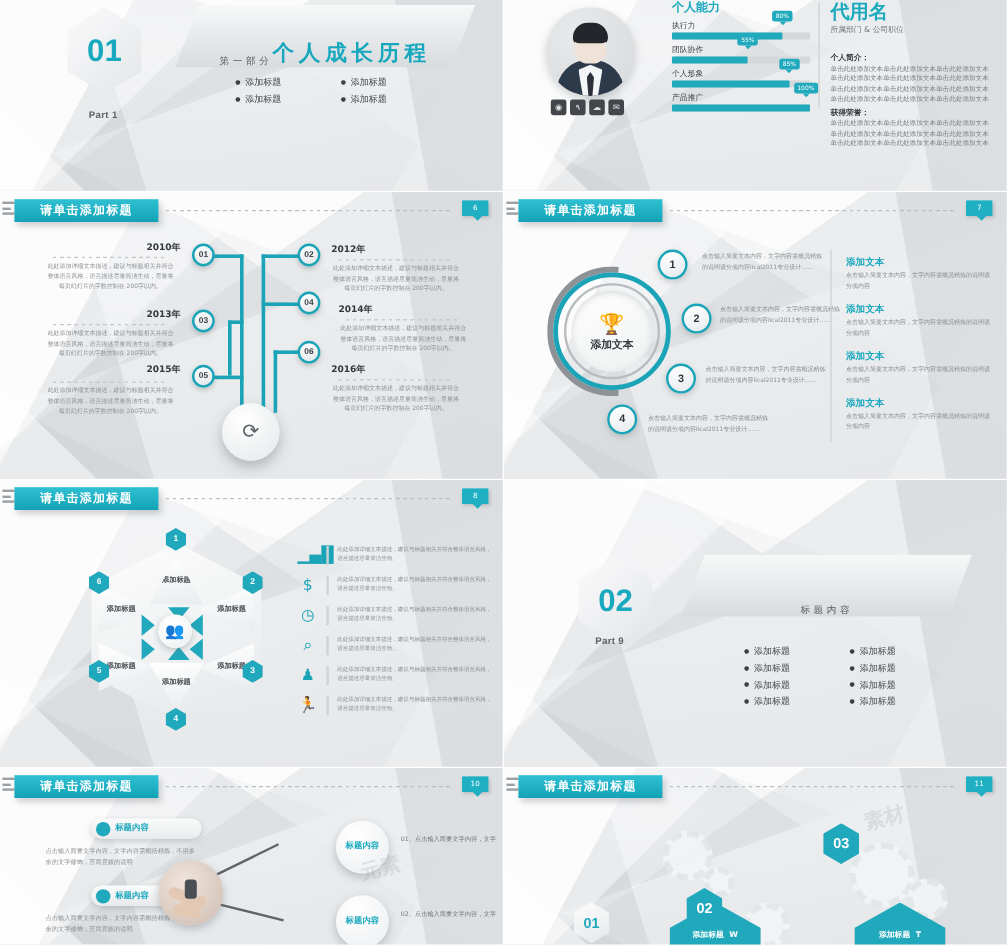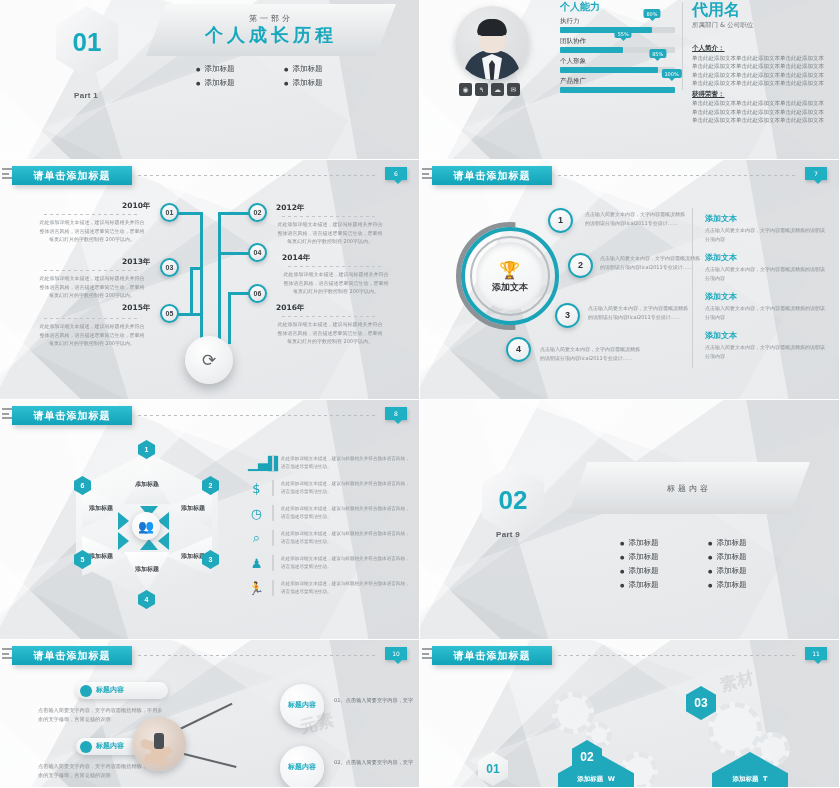--- a/index.html
+++ b/index.html
@@ -38,21 +38,21 @@
      background:linear-gradient(135deg,#fbfbfc,#e3e5e7);
      clip-path:polygon(50% 0,100% 26%,100% 74%,50% 100%,0 74%,0 26%);
      display:flex;align-items:center;justify-content:center;
      font:700 26px/1 "Liberation Sans",sans-serif; color:#18a9bf;
      box-shadow:3px 5px 9px rgba(120,125,130,.35); }
   .cover-part { position:absolute; font:700 8px/1 "Liberation Sans",sans-serif; color:#5c6165; letter-spacing:.3px;}
   .cover-band { position:absolute; height:52px;
      background:linear-gradient(180deg,#f7f8f8 0%,#e6e8ea 55%,#d9dcde 100%);
      clip-path:polygon(8% 0,100% 0,92% 100%,0 100%);
      box-shadow:4px 7px 10px rgba(120,125,130,.3);
-     display:flex;flex-direction:column;align-items:center;justify-content:center;}
+     display:flex;align-items:flex-end;justify-content:center;}
   .cover-band .sub{font-size:8px;color:#585d61;letter-spacing:3px;}
   .cover-band .main{font:700 18px/1.25 "DejaVu Sans",sans-serif;color:#17a8bd;letter-spacing:4px;}
   .cover-bullets{position:absolute;display:grid;grid-template-columns:74px 74px;gap:4px 14px;}
   .cover-bullets span{font-size:7.5px;color:#41464a;white-space:nowrap;}
   .cover-bullets span::before{content:"●";font-size:5px;margin-right:4px;vertical-align:middle;color:#3a3f43;}
 
   
   .hdr { position:absolute; left:12px; top:6px; height:19px; width:120px;
      background:linear-gradient(180deg,#2fc0d2,#13a2b8);
      display:flex;align-items:center;justify-content:center;
@@ -93,21 +93,21 @@
   .ab-track{height:6px;background:#d5d8da;border-radius:1px;}
   .ab-fill{height:6px;background:#21a9bd;border-radius:1px;}
   .ab-bub{position:absolute;top:-8px;height:9px;padding:0 3px;background:#21a9bd;color:#fff;
      font-size:5px;display:flex;align-items:center;border-radius:2px;transform:translateX(-50%);}
   .ab-bub::after{content:"";position:absolute;bottom:-3px;left:50%;margin-left:-3px;
      border-left:3px solid transparent;border-right:3px solid transparent;border-top:3px solid #21a9bd;}
   .vsep{position:absolute;left:262px;top:2px;width:1px;height:88px;background:#ccd0d3;}
   .bio{position:absolute;left:272px;top:2px;width:142px;}
   .bio-name{font:700 16px/1 "DejaVu Sans",sans-serif;color:#1aa9be;}
   .bio-role{font-size:6.5px;color:#71767a;margin:3px 0 15px;}
-  .bio-h{font:700 6.5px/1 "DejaVu Sans",sans-serif;color:#343a3e;margin-bottom:2px;text-decoration:underline;}
+  .bio-h{font:700 6.5px/1 "DejaVu Sans",sans-serif;color:#343a3e;margin-bottom:2px;}
   .bio-l{font-size:5.5px;color:#7b8084;line-height:1.55;}
 
   
   .node{position:absolute;width:19px;height:19px;border-radius:50%;
      background:linear-gradient(160deg,#fff,#e2e5e7);border:2px solid #1ba4b8;
      display:flex;align-items:center;justify-content:center;
      font:700 7px/1 "Liberation Sans",sans-serif;color:#3b4044;
      box-shadow:0 2px 4px rgba(110,115,120,.35);z-index:3;}
   .yr{position:absolute;font:700 7.5px/1 "DejaVu Sans",sans-serif;color:#33383c;}
   .blk{position:absolute;width:108px;font-size:5px;color:#8c9195;line-height:1.7;text-align:center;}

